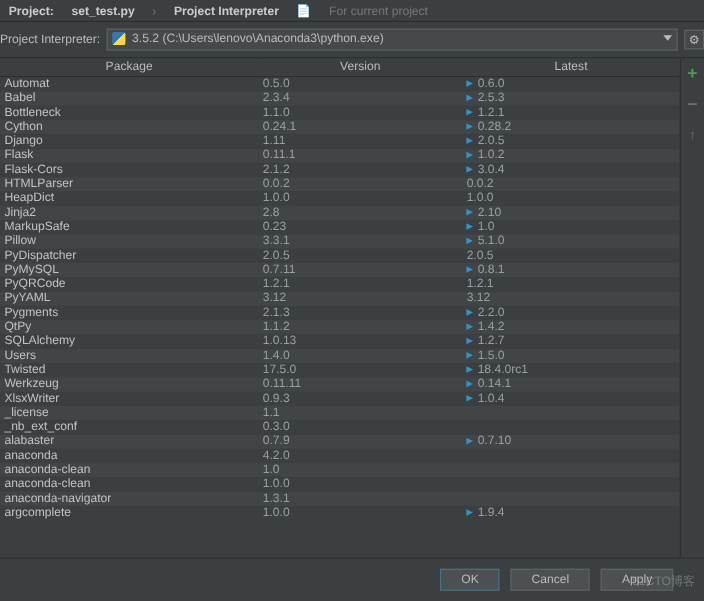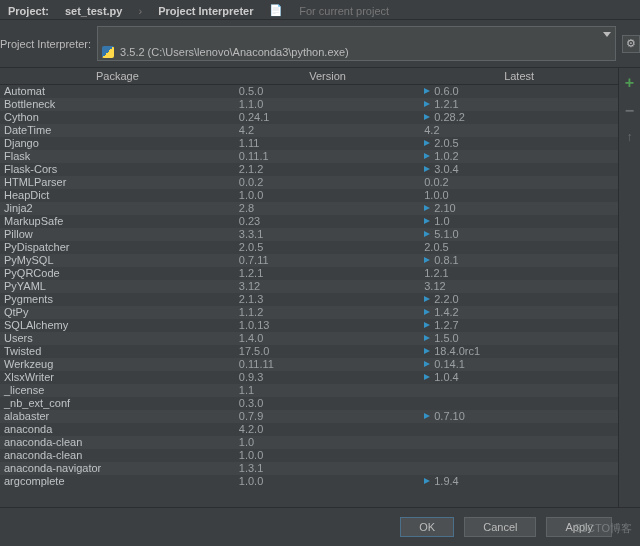--- a/index.html
+++ b/index.html
@@ -27,23 +27,23 @@
     display: flex; align-items: center; gap: 6px;
     padding: 6px 0;
   }
   .interp-row label { color: #bbbbbb; }
   .interp-select {
     flex: 1;
     background: #45494a;
     border: 1px solid #5e6366;
     padding: 2px 18px 2px 4px;
     color: #bbbbbb;
-    display: flex; align-items: flex-end; gap: 4px;
+    display: flex; align-items: flex-start; gap: 4px;
     position: relative;
-    height: 35px;
+    height: 20px;
   }
   .interp-select .caret {
     position: absolute; right: 4px; top: 5px;
     width: 0; height: 0;
     border-left: 4px solid transparent;
     border-right: 4px solid transparent;
     border-top: 5px solid #bbbbbb;
   }
   .gear {
     width: 18px; height: 18px; display: flex; align-items: center; justify-content: center;
@@ -166,45 +166,46 @@
             <td class="name">Automat</td>
             <td>0.5.0</td>
             <td>
               <span class="latest">
                 <span class="up-arrow"></span>
                 <span>0.6.0</span>
               </span>
             </td>
           </tr>
           <tr>
+            <td class="name">Babel</td>
+            <td>2.3.4</td>
+            <td>
+              <span class="latest">
+                <span class="up-arrow"></span>
+                <span>2.5.3</span>
+              </span>
+            </td>
+          </tr>
+          <tr>
             <td class="name">Bottleneck</td>
             <td>1.1.0</td>
             <td>
               <span class="latest">
                 <span class="up-arrow"></span>
                 <span>1.2.1</span>
               </span>
             </td>
           </tr>
           <tr>
             <td class="name">Cython</td>
             <td>0.24.1</td>
             <td>
               <span class="latest">
                 <span class="up-arrow"></span>
                 <span>0.28.2</span>
-              </span>
-            </td>
-          </tr>
-          <tr>
-            <td class="name">DateTime</td>
-            <td>4.2</td>
-            <td>
-              <span class="latest">
-                <span>4.2</span>
               </span>
             </td>
           </tr>
           <tr>
             <td class="name">Django</td>
             <td>1.11</td>
             <td>
               <span class="latest">
                 <span class="up-arrow"></span>
                 <span>2.0.5</span>

